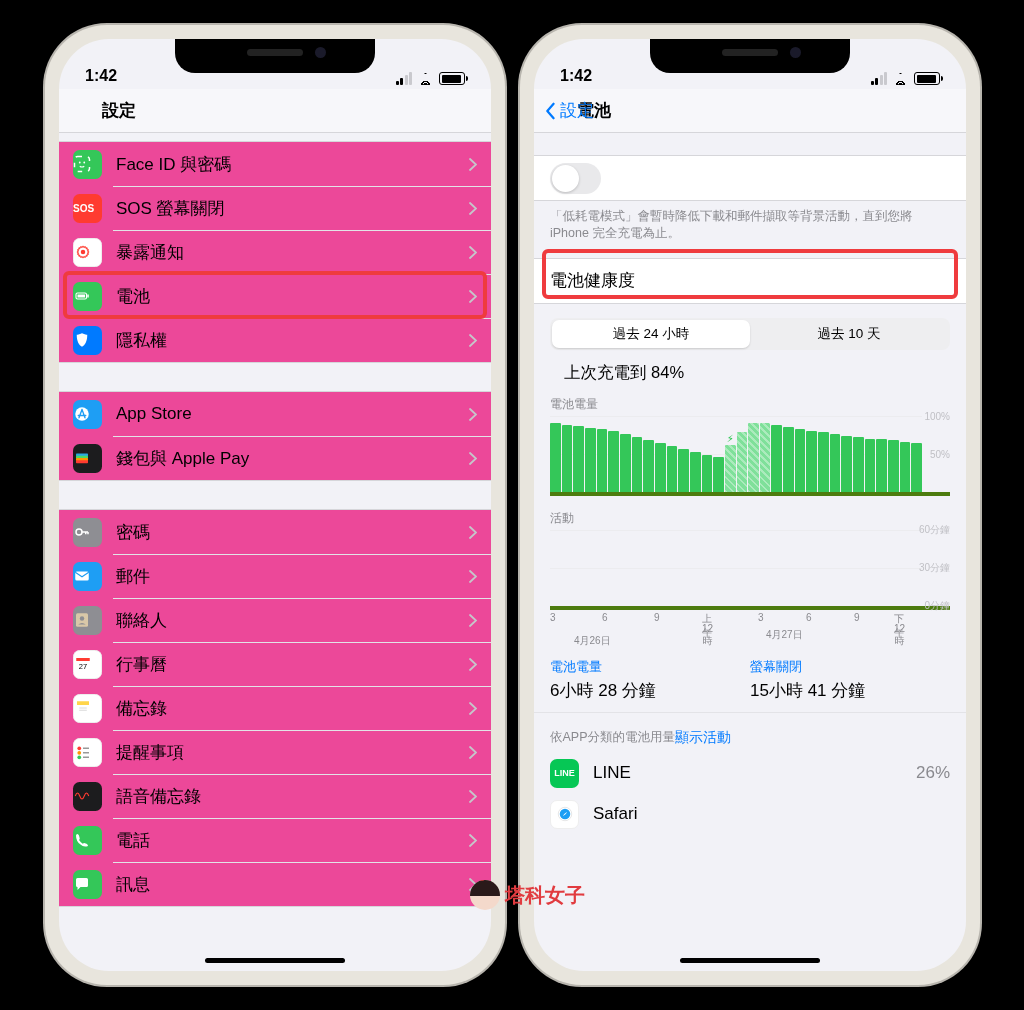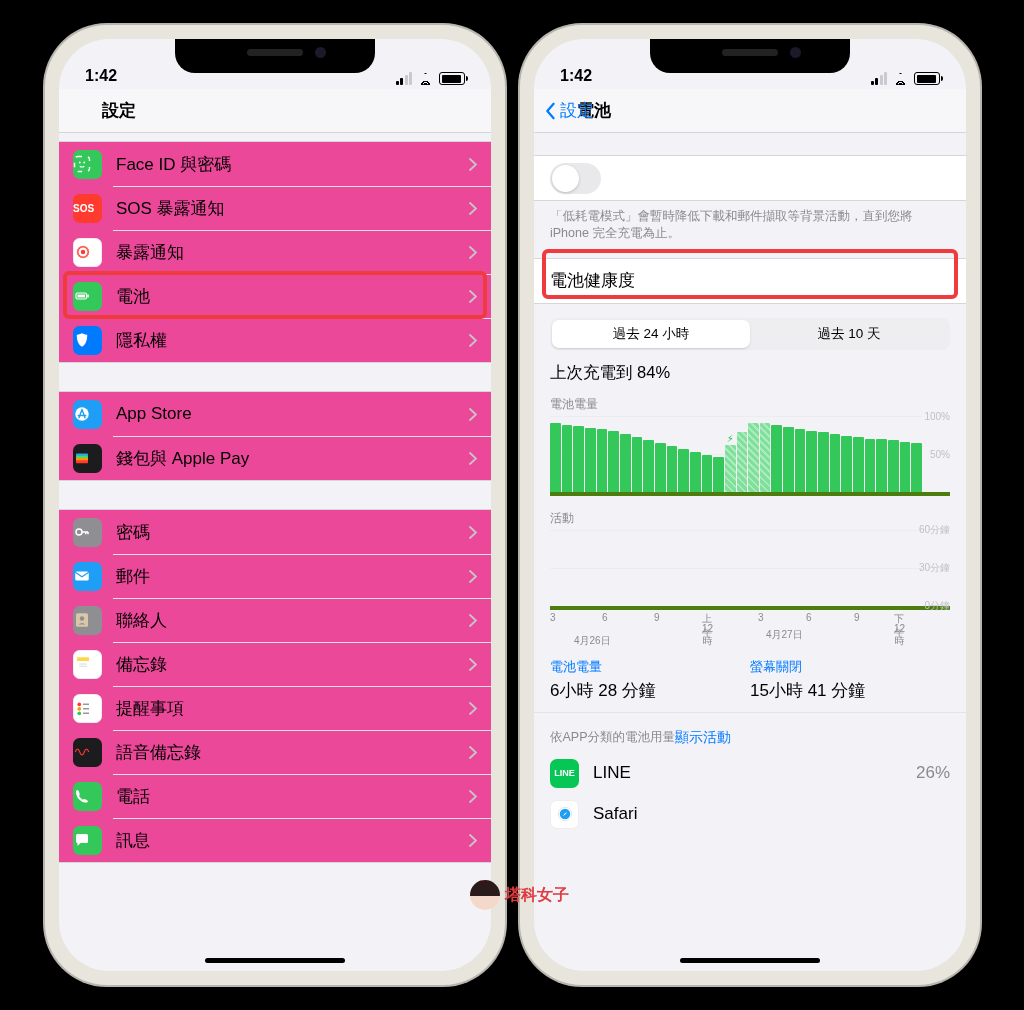--- a/index.html
+++ b/index.html
@@ -51,21 +51,21 @@
 .rgroup { border-top:1px solid #d6d6da; border-bottom:1px solid #d6d6da; }
 .rcell .label2 { font-size:17px; flex:1; }
 .toggle { width:51px; height:31px; border-radius:16px; background:#e9e9eb; position:relative; }
 .toggle i { position:absolute; left:2px; top:2px; width:27px; height:27px; border-radius:50%; background:#fff; box-shadow:0 1px 3px rgba(0,0,0,0.2); }
 
 .seg { margin:14px 16px 0 16px; height:32px; background:#eeeef0; border-radius:8px; display:flex; padding:2px; }
 .seg .segbtn { flex:1; display:flex; align-items:center; justify-content:center; font-size:13.5px; font-weight:500; border-radius:7px; }
 .seg .segbtn.active { background:#fff; box-shadow:0 1px 2px rgba(0,0,0,0.15); }
 
 .chargelabel { padding: 12px 16px 0 16px; }
-.chargelabel .main { font-size:16.5px; }
+.chargelabel .main { font-size:16.5px;margin-left:14px; }
 .chargelabel .sub { font-size:13px; color:#8a8a8f; margin-top:2px; }
 
 .chart-wrap { margin: 12px 16px 0 16px; }
 .chart-title { font-size:12px; color:#8a8a8f; margin-bottom:3px; display:flex; justify-content:space-between; }
 .chart-area { height:80px; position:relative; border-bottom:4px solid #4d7c0f; }
 .chart-area .grid { position:absolute; inset:0; }
 .chart-area .gl { position:absolute; left:0; right:28px; height:1px; background:#ececef; }
 .chart-area .yl { position:absolute; right:0; font-size:10px; color:#c0c0c5; transform:translateY(-50%); }
 .bars { position:absolute; left:0; right:28px; bottom:0; top:0; display:flex; align-items:flex-end; gap:1px; }
 .bars .b { flex:1; background:#34c759; border-radius:1px 1px 0 0; position:relative; }
@@ -94,21 +94,21 @@
 .approw .apc { font-size:17px; color:#8a8a8f; }
 
 .homebar { position:absolute; bottom:8px; left:50%; transform:translateX(-50%); width:140px; height:5px; background:#000; border-radius:3px; z-index:60; }
 
 .watermark { position:absolute; left:470px; top:880px; display:flex; align-items:center; gap:5px; z-index:300; }
 .watermark .face { width:30px; height:30px; border-radius:50%; background:#f4d9cb; position:relative; overflow:hidden; }
 .watermark .hair { position:absolute; top:-2px; left:-2px; right:-2px; height:18px; background:#2a1a1a; border-radius:50% 50% 0 0; }
 .watermark .bow { position:absolute; top:-6px; left:3px; width:10px; height:10px; }
 .watermark .bow::before,.watermark .bow::after { content:""; position:absolute; width:7px; height:7px; background:#d33; border-radius:50%; }
 .watermark .bow::after { left:5px; }
-.watermark .txt { color:#e13b3f; font-size:16px; font-weight:700; }
+.watermark .txt { color:#e13b3f; font-size:20px; font-weight:700; }
 .ico-svg { width:18px; height:18px; }
 </style>
 </head>
 <body>
 
 <div class="phone left">
   <div class="screen">
     <div class="notch">
         <div class="speaker"></div>
         <div class="cam"></div>
@@ -146,21 +146,21 @@
     <span class="chev">
               <svg viewBox="0 0 8 13">
                 <path d="M1 1 L7 6.5 L1 12" stroke="#c6c6ca" stroke-width="1.8" fill="none" stroke-linecap="round"></path>
               </svg>
             </span>
           </div>
           <div class="cell">
             <span class="icon" style="background:#ff3b30;">
               <span style="color:#fff;font-size:10px;font-weight:700;">SOS</span>
             </span>
-    <span class="label">SOS 暴露通知</span>
+    <span class="label">SOS 螢幕關閉</span>
     <span class="chev">
               <svg viewBox="0 0 8 13">
                 <path d="M1 1 L7 6.5 L1 12" stroke="#c6c6ca" stroke-width="1.8" fill="none" stroke-linecap="round"></path>
               </svg>
             </span>
           </div>
           <div class="cell">
             <span class="icon" style="background:#ffffff;border:1px solid #eee;">
               <svg class="ico-svg" viewBox="0 0 24 24">
                 <circle cx="12" cy="12" r="3" fill="#ff3b30"></circle>
@@ -283,20 +283,35 @@
           </div>
           <div class="cell">
             <span class="icon" style="background:#8e8e93;">
               <svg class="ico-svg" viewBox="0 0 24 24">
                 <rect x="4" y="3" width="16" height="18" rx="2" fill="#d9c8a8"></rect>
                 <circle cx="12" cy="10" r="3" fill="#8e8e93"></circle>
                 <path d="M7 18 Q12 14 17 18" fill="#8e8e93"></path>
               </svg>
             </span>
     <span class="label">聯絡人</span>
+    <span class="chev">
+              <svg viewBox="0 0 8 13">
+                <path d="M1 1 L7 6.5 L1 12" stroke="#c6c6ca" stroke-width="1.8" fill="none" stroke-linecap="round"></path>
+              </svg>
+            </span>
+          </div>
+          <div class="cell">
+            <span class="icon" style="background:#ffffff;border:1px solid #eee;">
+              <svg class="ico-svg" viewBox="0 0 24 24">
+                <rect x="3" y="4" width="18" height="16" rx="2" fill="#fff"></rect>
+                <rect x="3" y="4" width="18" height="4" fill="#ff3b30"></rect>
+                <text x="12" y="18" font-size="10" text-anchor="middle" fill="#000">27</text>
+              </svg>
+            </span>
+    <span class="label">行事曆</span>
     <span class="chev">
               <svg viewBox="0 0 8 13">
                 <path d="M1 1 L7 6.5 L1 12" stroke="#c6c6ca" stroke-width="1.8" fill="none" stroke-linecap="round"></path>
               </svg>
             </span>
           </div>
           <div class="cell">
             <span class="icon" style="background:#ffffff;border:1px solid #eee;">
               <svg class="ico-svg" viewBox="0 0 24 24">
                 <rect x="4" y="3" width="16" height="18" rx="2" fill="#fff"></rect>

